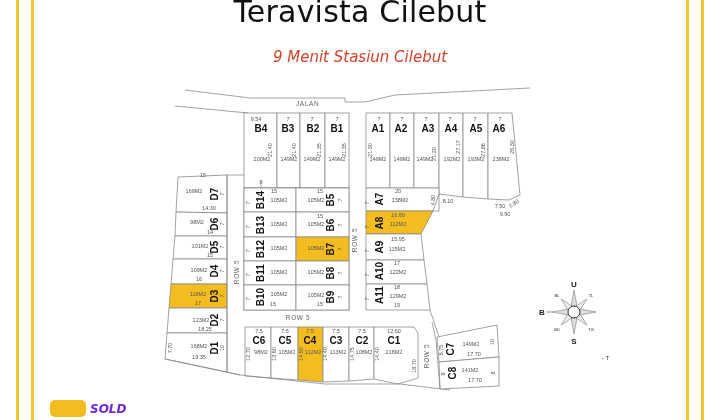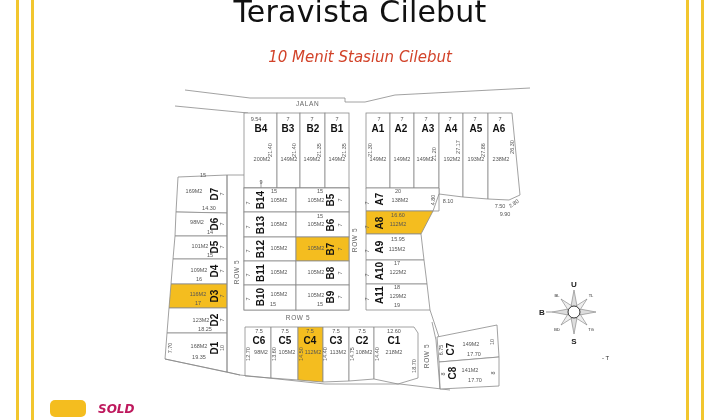--- a/index.html
+++ b/index.html
@@ -12,32 +12,32 @@
   .lot { fill:#ffffff; stroke:#8a8a8a; stroke-width:0.8; }
   .sold { fill:#f4bd1f; stroke:#8a8a8a; stroke-width:0.8; }
   .code { font-family:"Liberation Sans", sans-serif; font-weight:bold; font-size:10px; fill:#111; }
   .dim { font-family:"Liberation Sans", sans-serif; font-size:5.5px; fill:#555; }
   .area { font-family:"Liberation Sans", sans-serif; font-size:5.5px; fill:#555; }
   .road { font-family:"Liberation Sans", sans-serif; font-size:6.5px; fill:#666; letter-spacing:0.6px; }
   .compass-l { font-family:"Liberation Sans", sans-serif; font-weight:bold; font-size:8px; fill:#222; }
   .compass-s { font-family:"Liberation Sans", sans-serif; font-size:4px; fill:#222; }
   #legend { position:absolute; left:50px; top:400px; display:flex; align-items:center; }
   #legend-swatch { width:36px; height:17px; background:#f4bd1f; border-radius:5px; }
-  #legend-label { margin-left:12px; font-family:"DejaVu Sans", sans-serif; font-weight:bold; font-style:italic; font-size:12px; color:#be185d; }
+  #legend-label { margin-left:4px; font-family:"DejaVu Sans", sans-serif; font-weight:bold; font-style:italic; font-size:12px; color:#6d28d9; }
 </style>
 </head>
 <body>
 
 <div class="frame-line" style="left:16px;"></div>
 <div class="frame-line" style="left:31px;"></div>
 <div class="frame-line" style="left:686px;"></div>
 <div class="frame-line" style="left:701px;"></div>
 
 <div id="title">Teravista Cilebut</div>
-<div id="subtitle">10 Menit Stasiun Cilebut</div>
+<div id="subtitle">9 Menit Stasiun Cilebut</div>
 
 <svg width="720" height="420" viewBox="0 0 720 420">
 
   <g>
     <path class="ln" d="M185,90 L250,98 L345,98 L345,102 L365,102 L395,95 L530,88"></path>
     <path class="ln" d="M175,106 L248,113"></path>
     <text class="road" x="296" y="106">JALAN</text>
   </g>
 
   <g>

